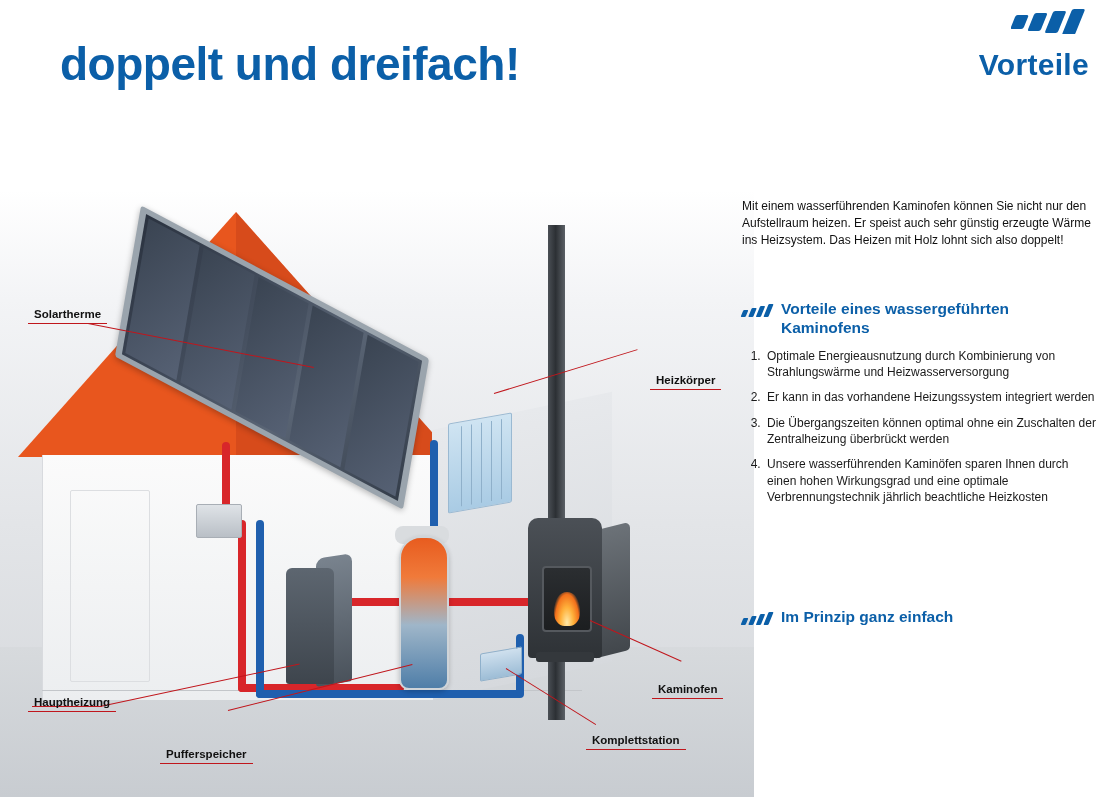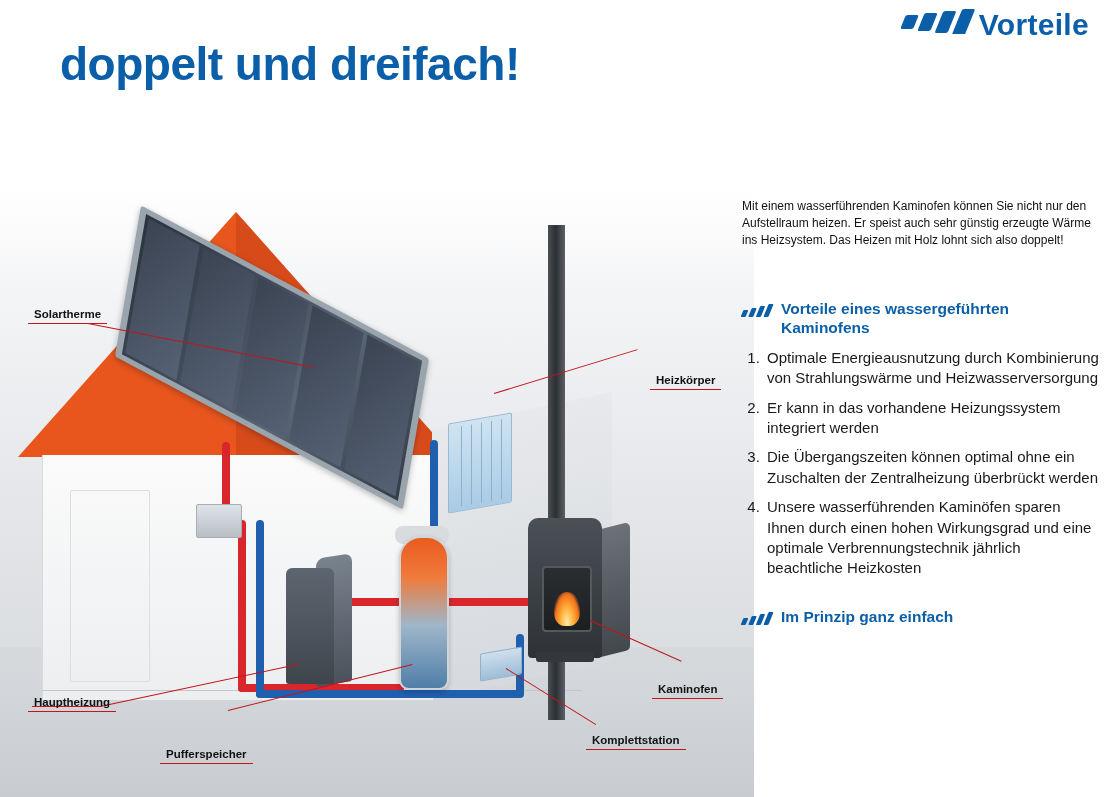--- a/index.html
+++ b/index.html
@@ -15,22 +15,23 @@
     font-family: "Liberation Sans", sans-serif;
     color: #1a1a1a;
   }
 
   
   .brand-mark {
     position: absolute;
     top: 8px;
     right: 30px;
     display: flex;
-    align-items: flex-start;
-    gap: 0;
+    align-items: flex-end;
+    gap: 14px;
+    flex-direction: column;
   }
   .swoosh {
     width: 78px;
     height: 26px;
     position: relative;
     overflow: hidden;
   }
   .swoosh span {
     position: absolute;
     top: 0;
@@ -364,21 +365,21 @@
     font-size: 15.5px;
     font-weight: bold;
     line-height: 1.22;
   }
   .section-a { position: absolute; left: 742px; top: 300px; width: 358px; }
   .section-b { position: absolute; left: 742px; top: 608px; width: 358px; }
 
   ol.benefits {
     margin: 0;
     padding-left: 22px;
-    font-size: 15px;
+    font-size: 12px;
     line-height: 1.36;
   }
   ol.benefits li { margin-bottom: 9px; padding-left: 3px; }
   .body-text {
     font-size: 13.6px;
     line-height: 1.42;
     margin-top: 8px;
   }
 </style>
 </head>

